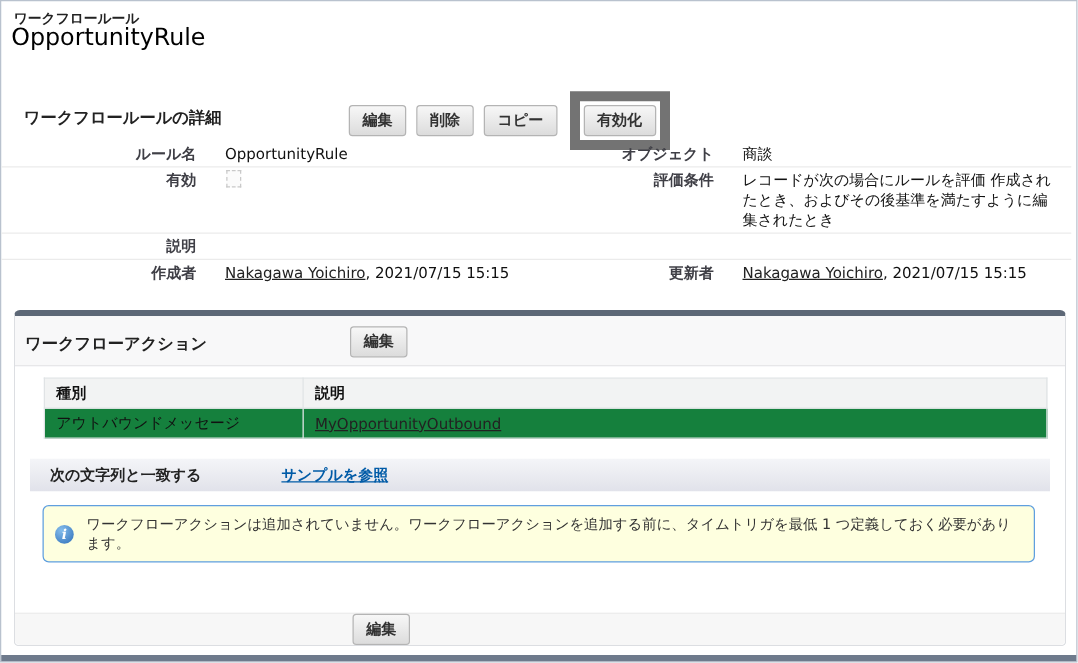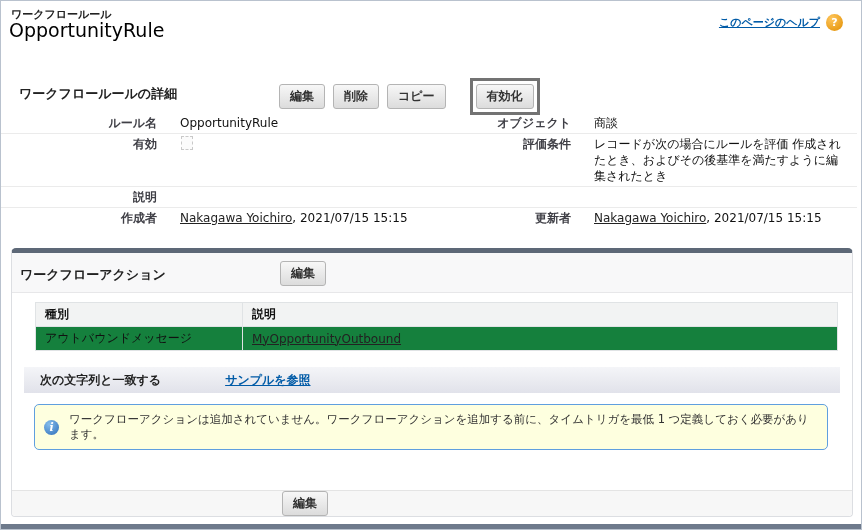--- a/index.html
+++ b/index.html
@@ -53,21 +53,21 @@
   
   .detail-title {
     position:absolute; left:18px; top:84px;
     font-size:13px; font-weight:bold; color:#222;
   }
   .top-buttons {
     position:absolute; left:278px; top:74px; height:42px;
     display:flex; align-items:center; gap:8px;
   }
   .red-annot {
-    border:3px solid #737373; padding:3px; margin-left:16px;
+    border:8px solid #737373; padding:3px; margin-left:2px;
   }
   .detail-grid { position:absolute; left:0; top:112px; width:856px; }
   .drow {
     display:grid; grid-template-columns:167px 262px 152px 1fr;
     border-bottom:1px solid #ebebeb; padding:2px 0;
   }
   .drow:last-child { border-bottom:none; }
   .dlabel {
     text-align:right; padding-right:11px;
     font-size:12px; font-weight:bold; color:#3f3f46;
@@ -149,24 +149,20 @@
   }
 </style>
 </head>
 <body>
 
 <div class="page">
 
   <div class="breadcrumb">ワークフロールール</div>
   <div class="page-title">OpportunityRule</div>
 
-  <div class="help-wrap">
-    <span class="help-link">このページのヘルプ</span>
-    <span class="help-icon">?</span>
-  </div>
 
   <div class="detail-title">ワークフロールールの詳細</div>
 
   <div class="top-buttons">
     <span class="btn">編集</span>
     <span class="btn">削除</span>
     <span class="btn">コピー</span>
     <span class="red-annot"><span class="btn">有効化</span></span>
   </div>
 

